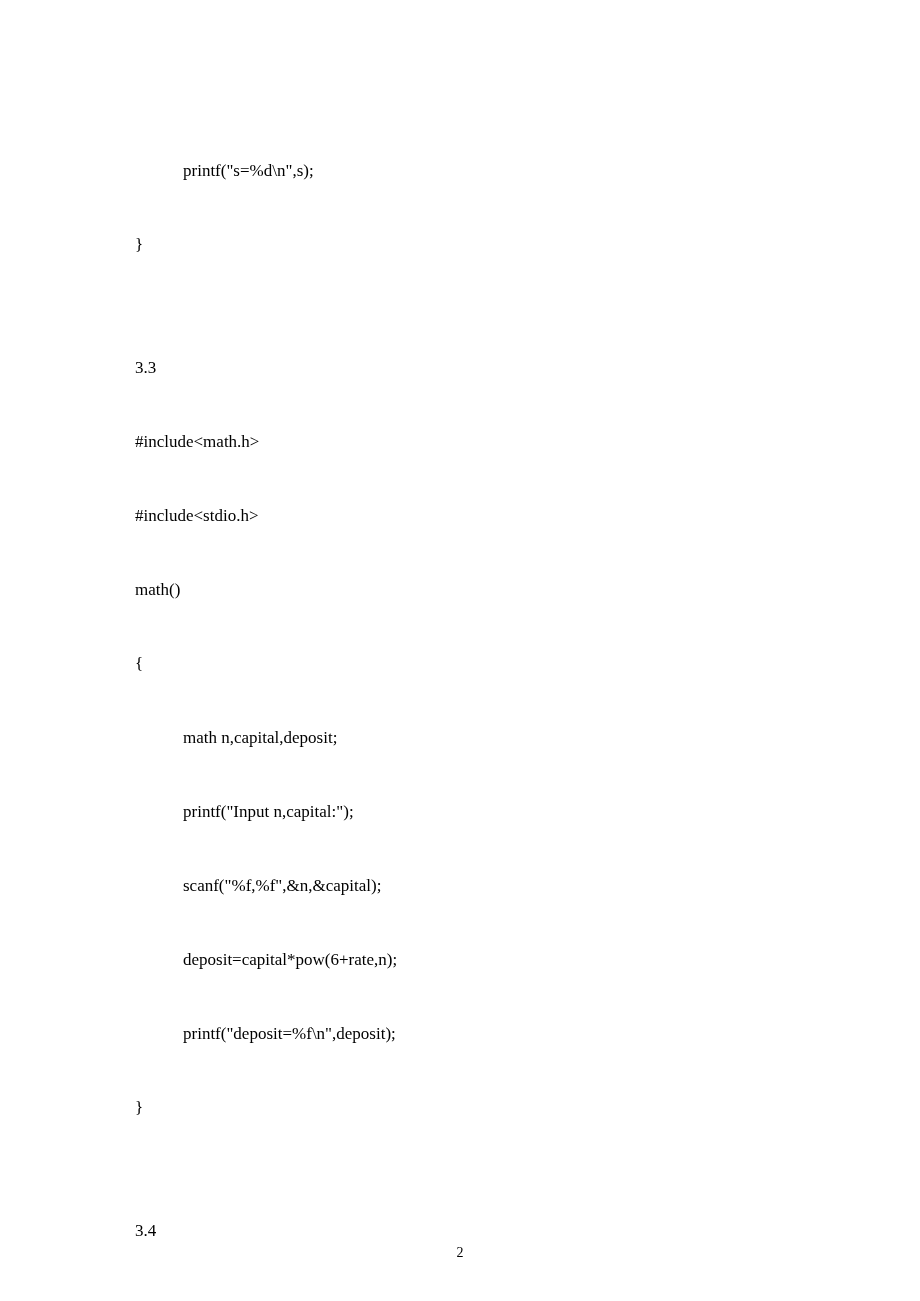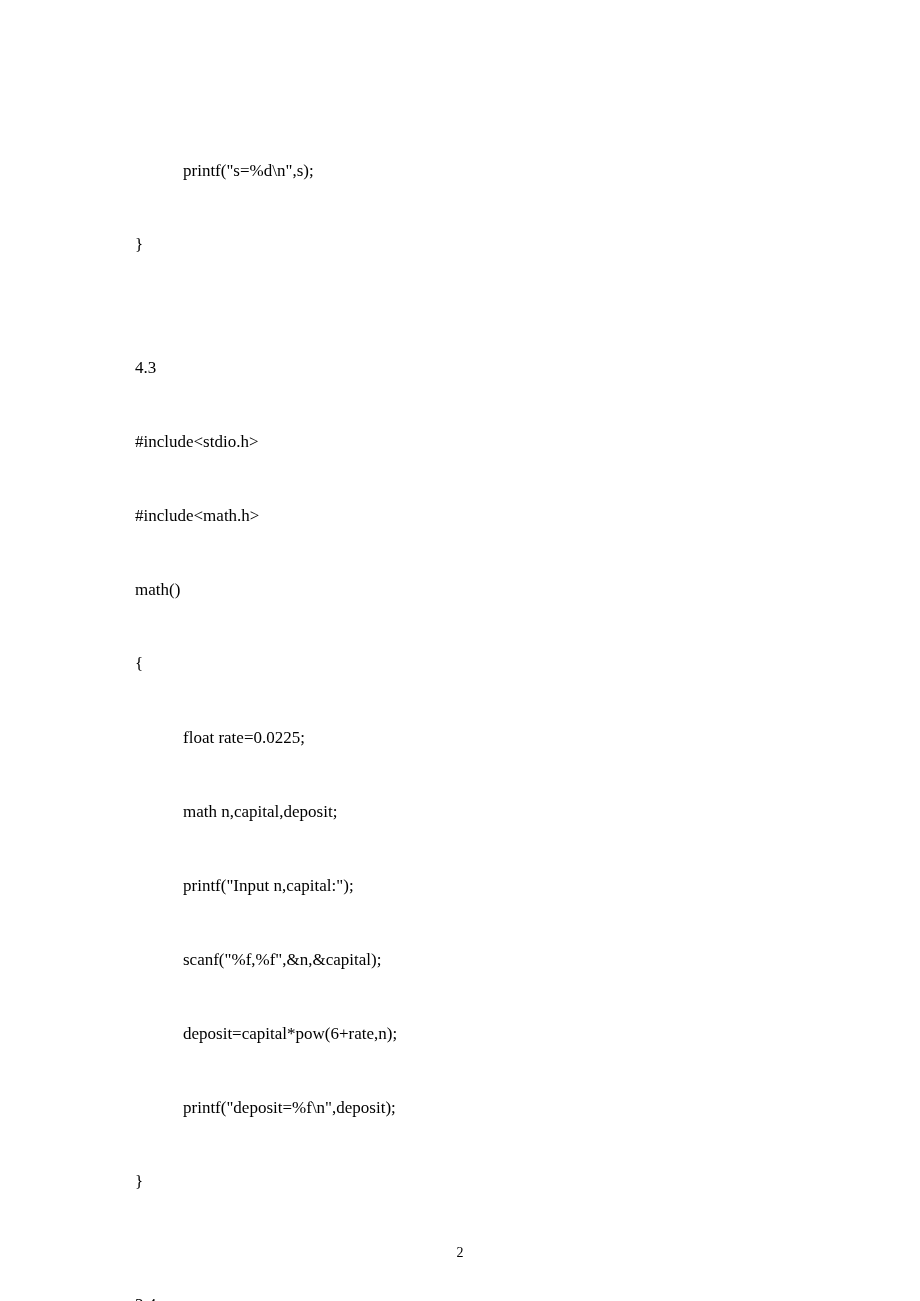--- a/index.html
+++ b/index.html
@@ -36,26 +36,25 @@
 <body>
 
 <div class="page">
 
   <div class="code-block">
     <div class="indent">printf("s=%d\n",s);</div>
     <div>}</div>
   </div>
 
   <div class="code-block">
-    <div>4.3</div>
+    <div>3.3</div>
+    <div>#include&lt;math.h&gt;</div>
     <div>#include&lt;stdio.h&gt;</div>
-    <div>#include&lt;math.h&gt;</div>
     <div>math()</div>
     <div>{</div>
-    <div class="indent">float rate=0.0225;</div>
     <div class="indent">math n,capital,deposit;</div>
     <div class="indent">printf("Input n,capital:");</div>
     <div class="indent">scanf("%f,%f",&amp;n,&amp;capital);</div>
     <div class="indent">deposit=capital*pow(6+rate,n);</div>
     <div class="indent">printf("deposit=%f\n",deposit);</div>
     <div>}</div>
   </div>
 
   <div class="code-block">
     <div>3.4</div>

